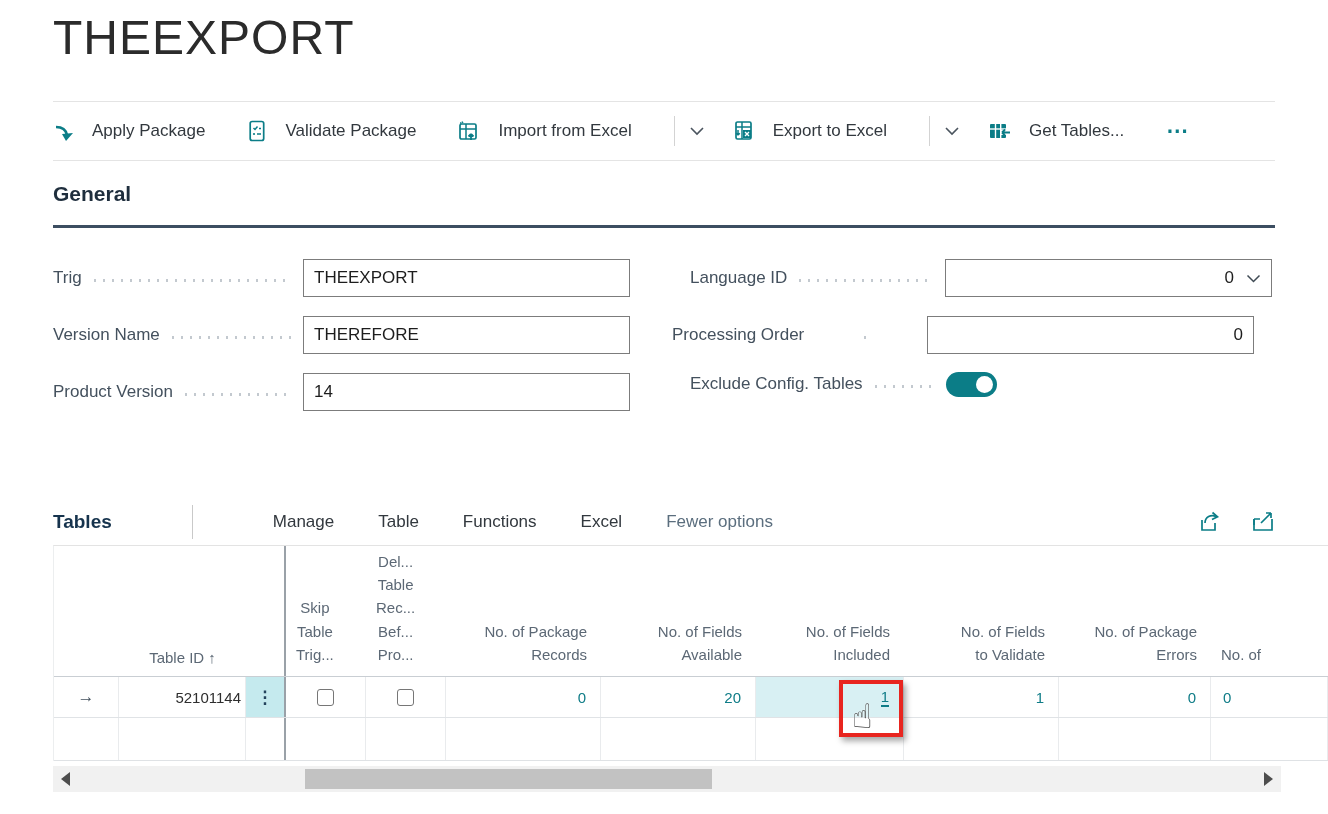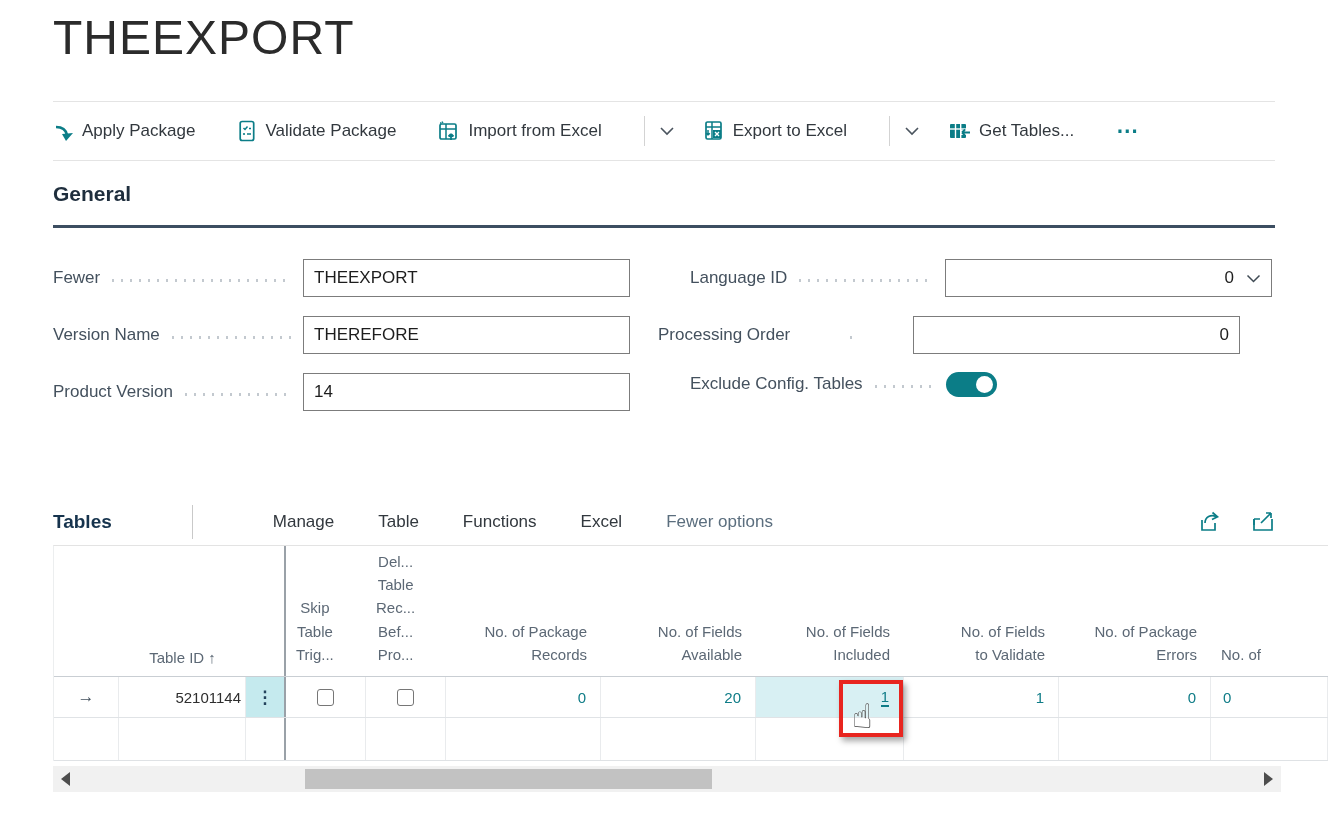--- a/index.html
+++ b/index.html
@@ -12,21 +12,21 @@
   .page-title {
     position:absolute; left:53px; top:10px; font-size:48px; font-weight:200;
     letter-spacing:1px; color:#2b2b2b;
   }
   
   .actionbar {
     position:absolute; left:53px; top:101px; width:1222px; height:60px;
     border-top:1px solid #e4e4e4; border-bottom:1px solid #e4e4e4;
     display:flex; align-items:center;
   }
-  .action { display:flex; align-items:center; gap:8px; cursor:pointer; margin-right:42px; }
+  .action { display:flex; align-items:center; gap:18px; cursor:pointer; margin-right:42px; }
   .action-label { font-size:17px; color:#32383e; white-space:nowrap; }
   .action svg { flex:0 0 auto; }
   .bar-divider { width:1px; height:30px; background:#d3d3d3; margin:0 14px 0 0; }
   .chev-btn { display:flex; align-items:center; margin-right:28px; cursor:pointer; }
   .more-dots { font-size:22px; color:#0b7d87; font-weight:bold; letter-spacing:2px; cursor:pointer; }
   
   .section-heading { position:absolute; left:53px; font-size:21px; font-weight:bold; color:#1f2e3d; }
   .heading-rule { position:absolute; left:53px; width:1222px; height:3px; background:#3c4e61; }
   .field {
     position:absolute; display:flex; align-items:center; height:38px;
@@ -185,21 +185,21 @@
       </svg>
       <span class="action-label">Get Tables...</span>
     </div>
     <div class="more-dots">⋯</div>
   </div>
 
   <div class="section-heading" style="top:182px;">General</div>
   <div class="heading-rule" style="top:225px;"></div>
 
   <div class="field" style="left:53px; top:259px; width:577px;">
-    <span class="field-label">Fewer</span>
+    <span class="field-label">Trig</span>
     <span class="leader"></span>
     <input class="textbox" value="THEEXPORT" style="">
   </div>
   <div class="field" style="left:53px; top:316px; width:577px;">
     <span class="field-label">Version Name</span>
     <span class="leader"></span>
     <input class="textbox" value="THEREFORE" style="">
   </div>
   <div class="field" style="left:53px; top:373px; width:577px;">
     <span class="field-label">Product Version</span>
@@ -210,21 +210,21 @@
   <div class="field" style="left:690px; top:259px; width:582px;">
     <span class="field-label">Language ID</span>
     <span class="leader"></span>
     <div class="combo">
       <span class="combo-value">0</span>
       <svg class="gray" width="15" height="9" viewBox="0 0 15 9" fill="none">
         <polyline points="1.5,1.5 7.5,7.5 13.5,1.5" stroke="#3f4a54" stroke-width="1.5" fill="none"></polyline>
       </svg>
     </div>
   </div>
-  <div class="field" style="left:658px; top:316px; width:582px;gap:48px;">
+  <div class="field" style="left:672px; top:316px; width:582px;gap:48px;">
     <span class="field-label">Processing Order</span>
     <span class="leader"></span>
     <input class="textbox right" value="0" style="">
   </div>
   <div class="field" style="left:690px; top:365px; width:307px;">
     <span class="field-label">Exclude Config. Tables</span>
     <span class="leader"></span>
     <div class="toggle">
       <div class="toggle-knob"></div>
     </div>

